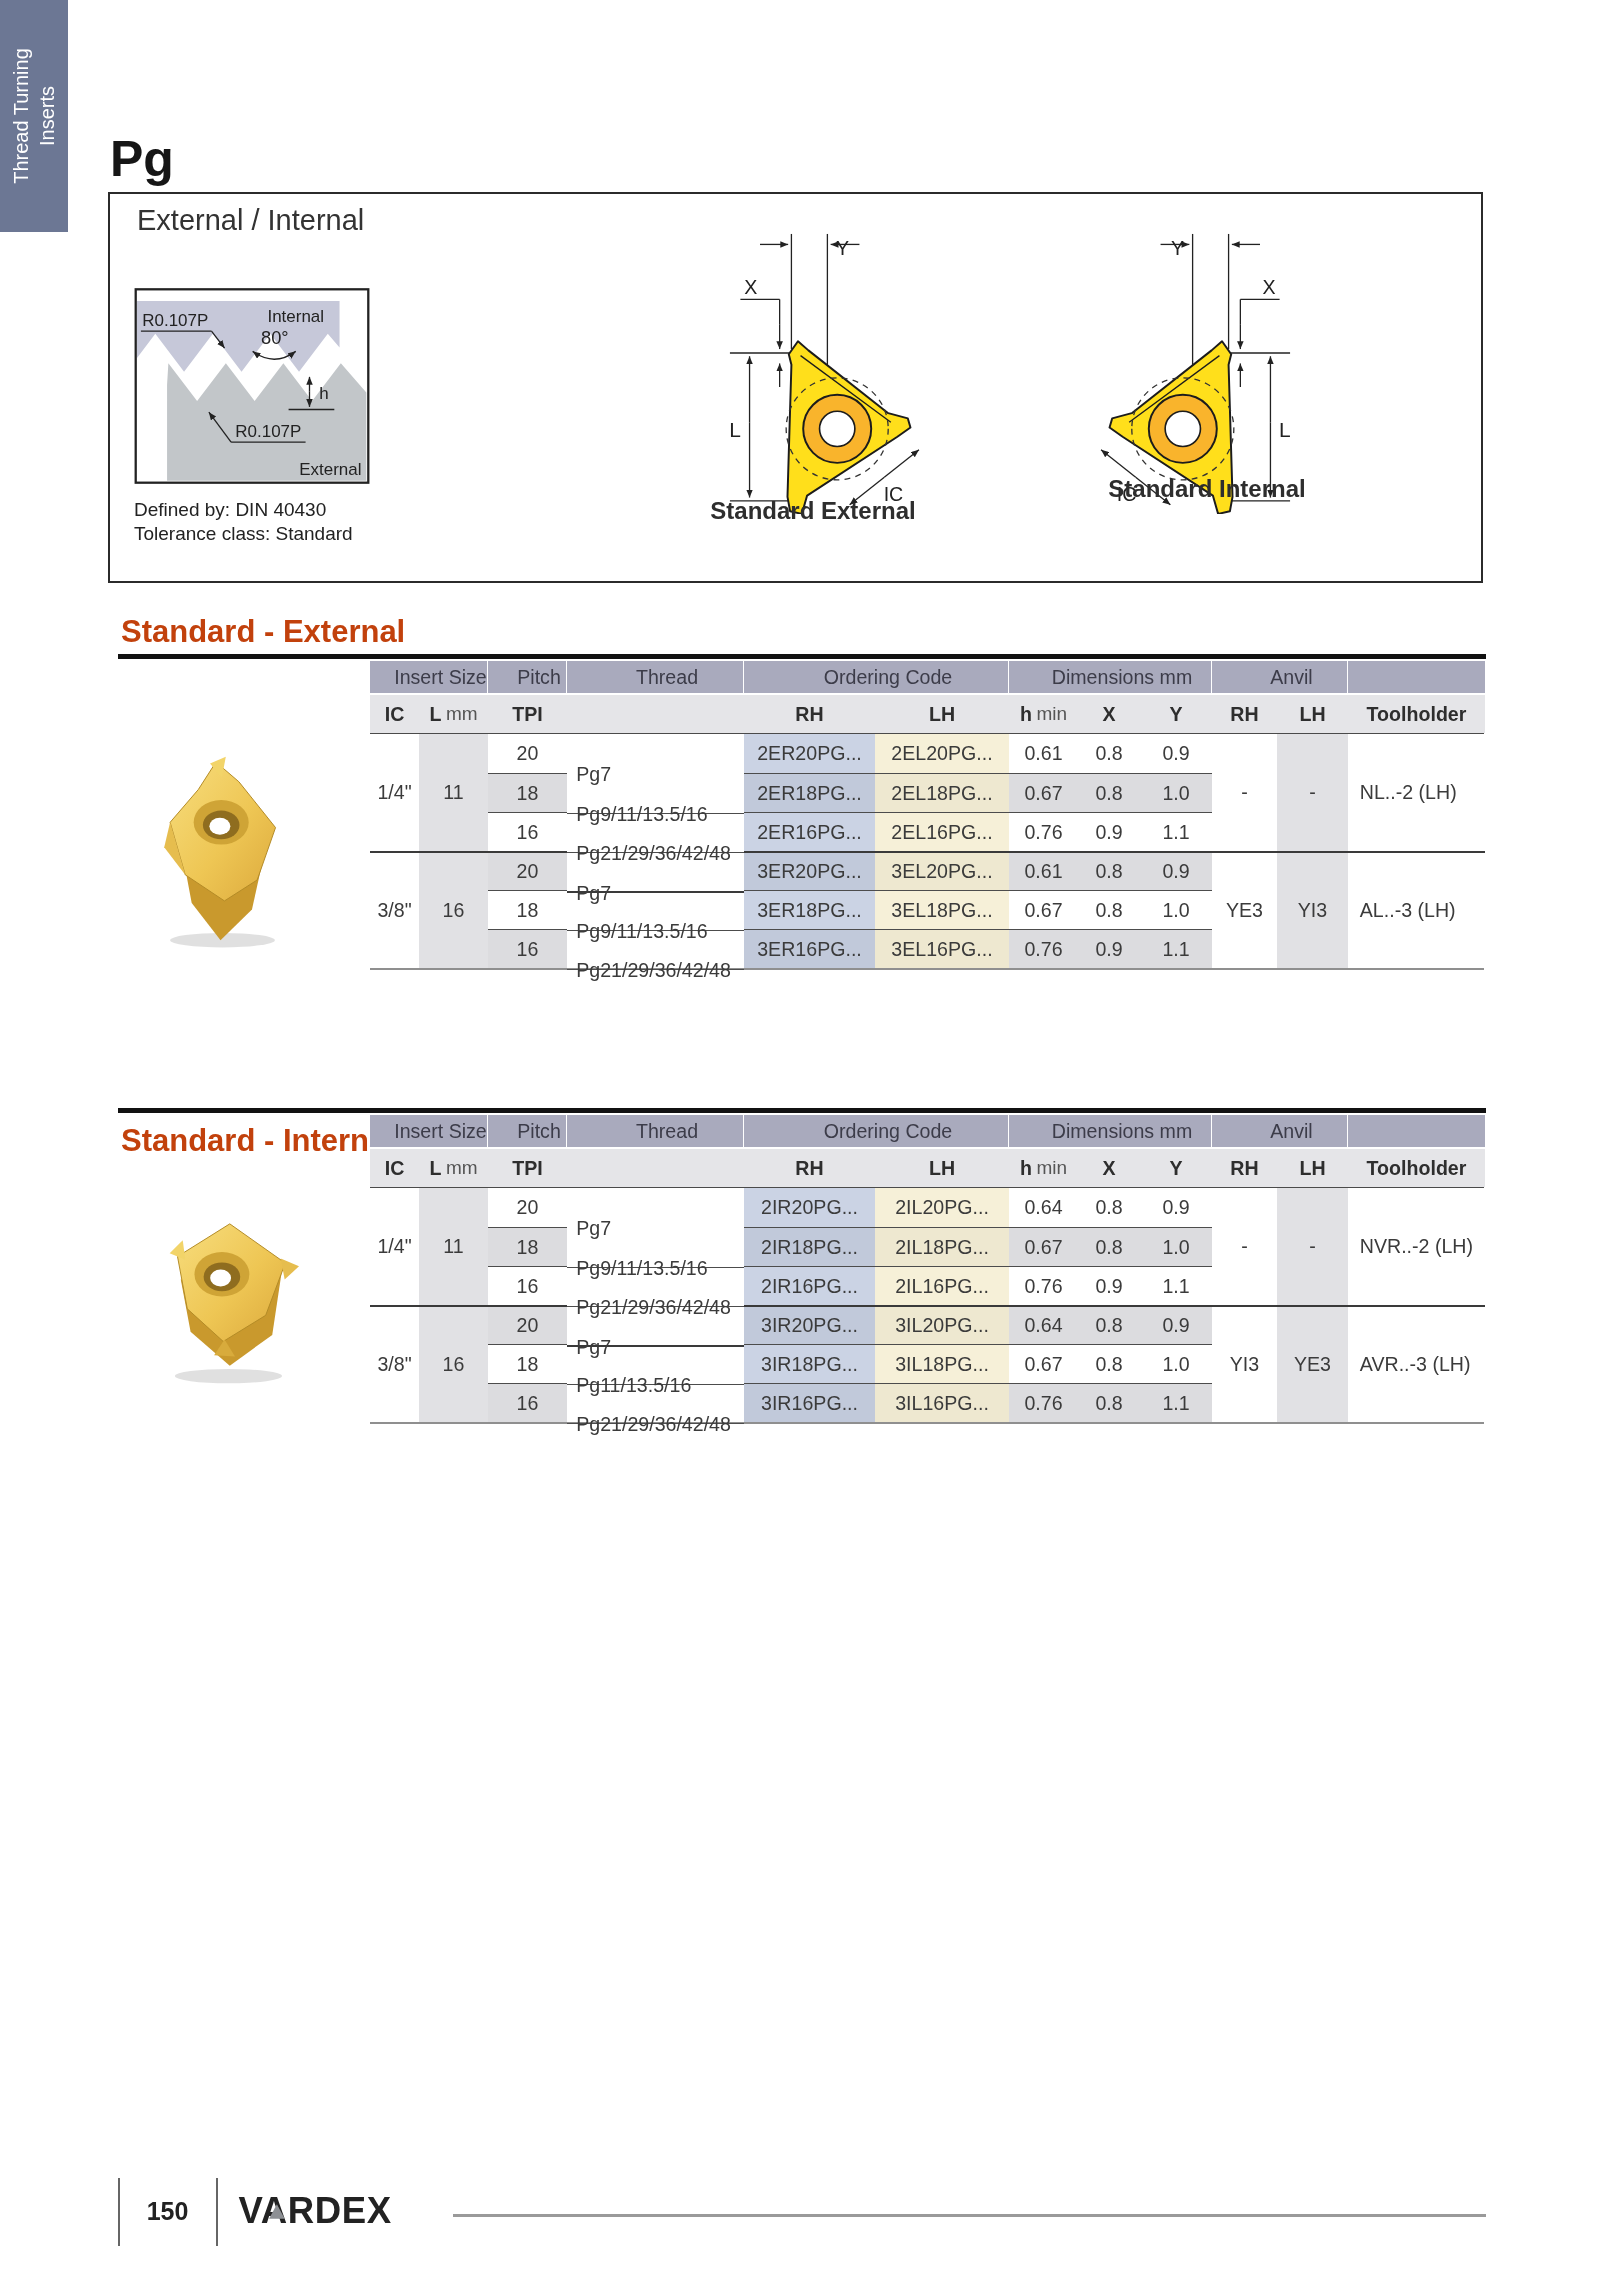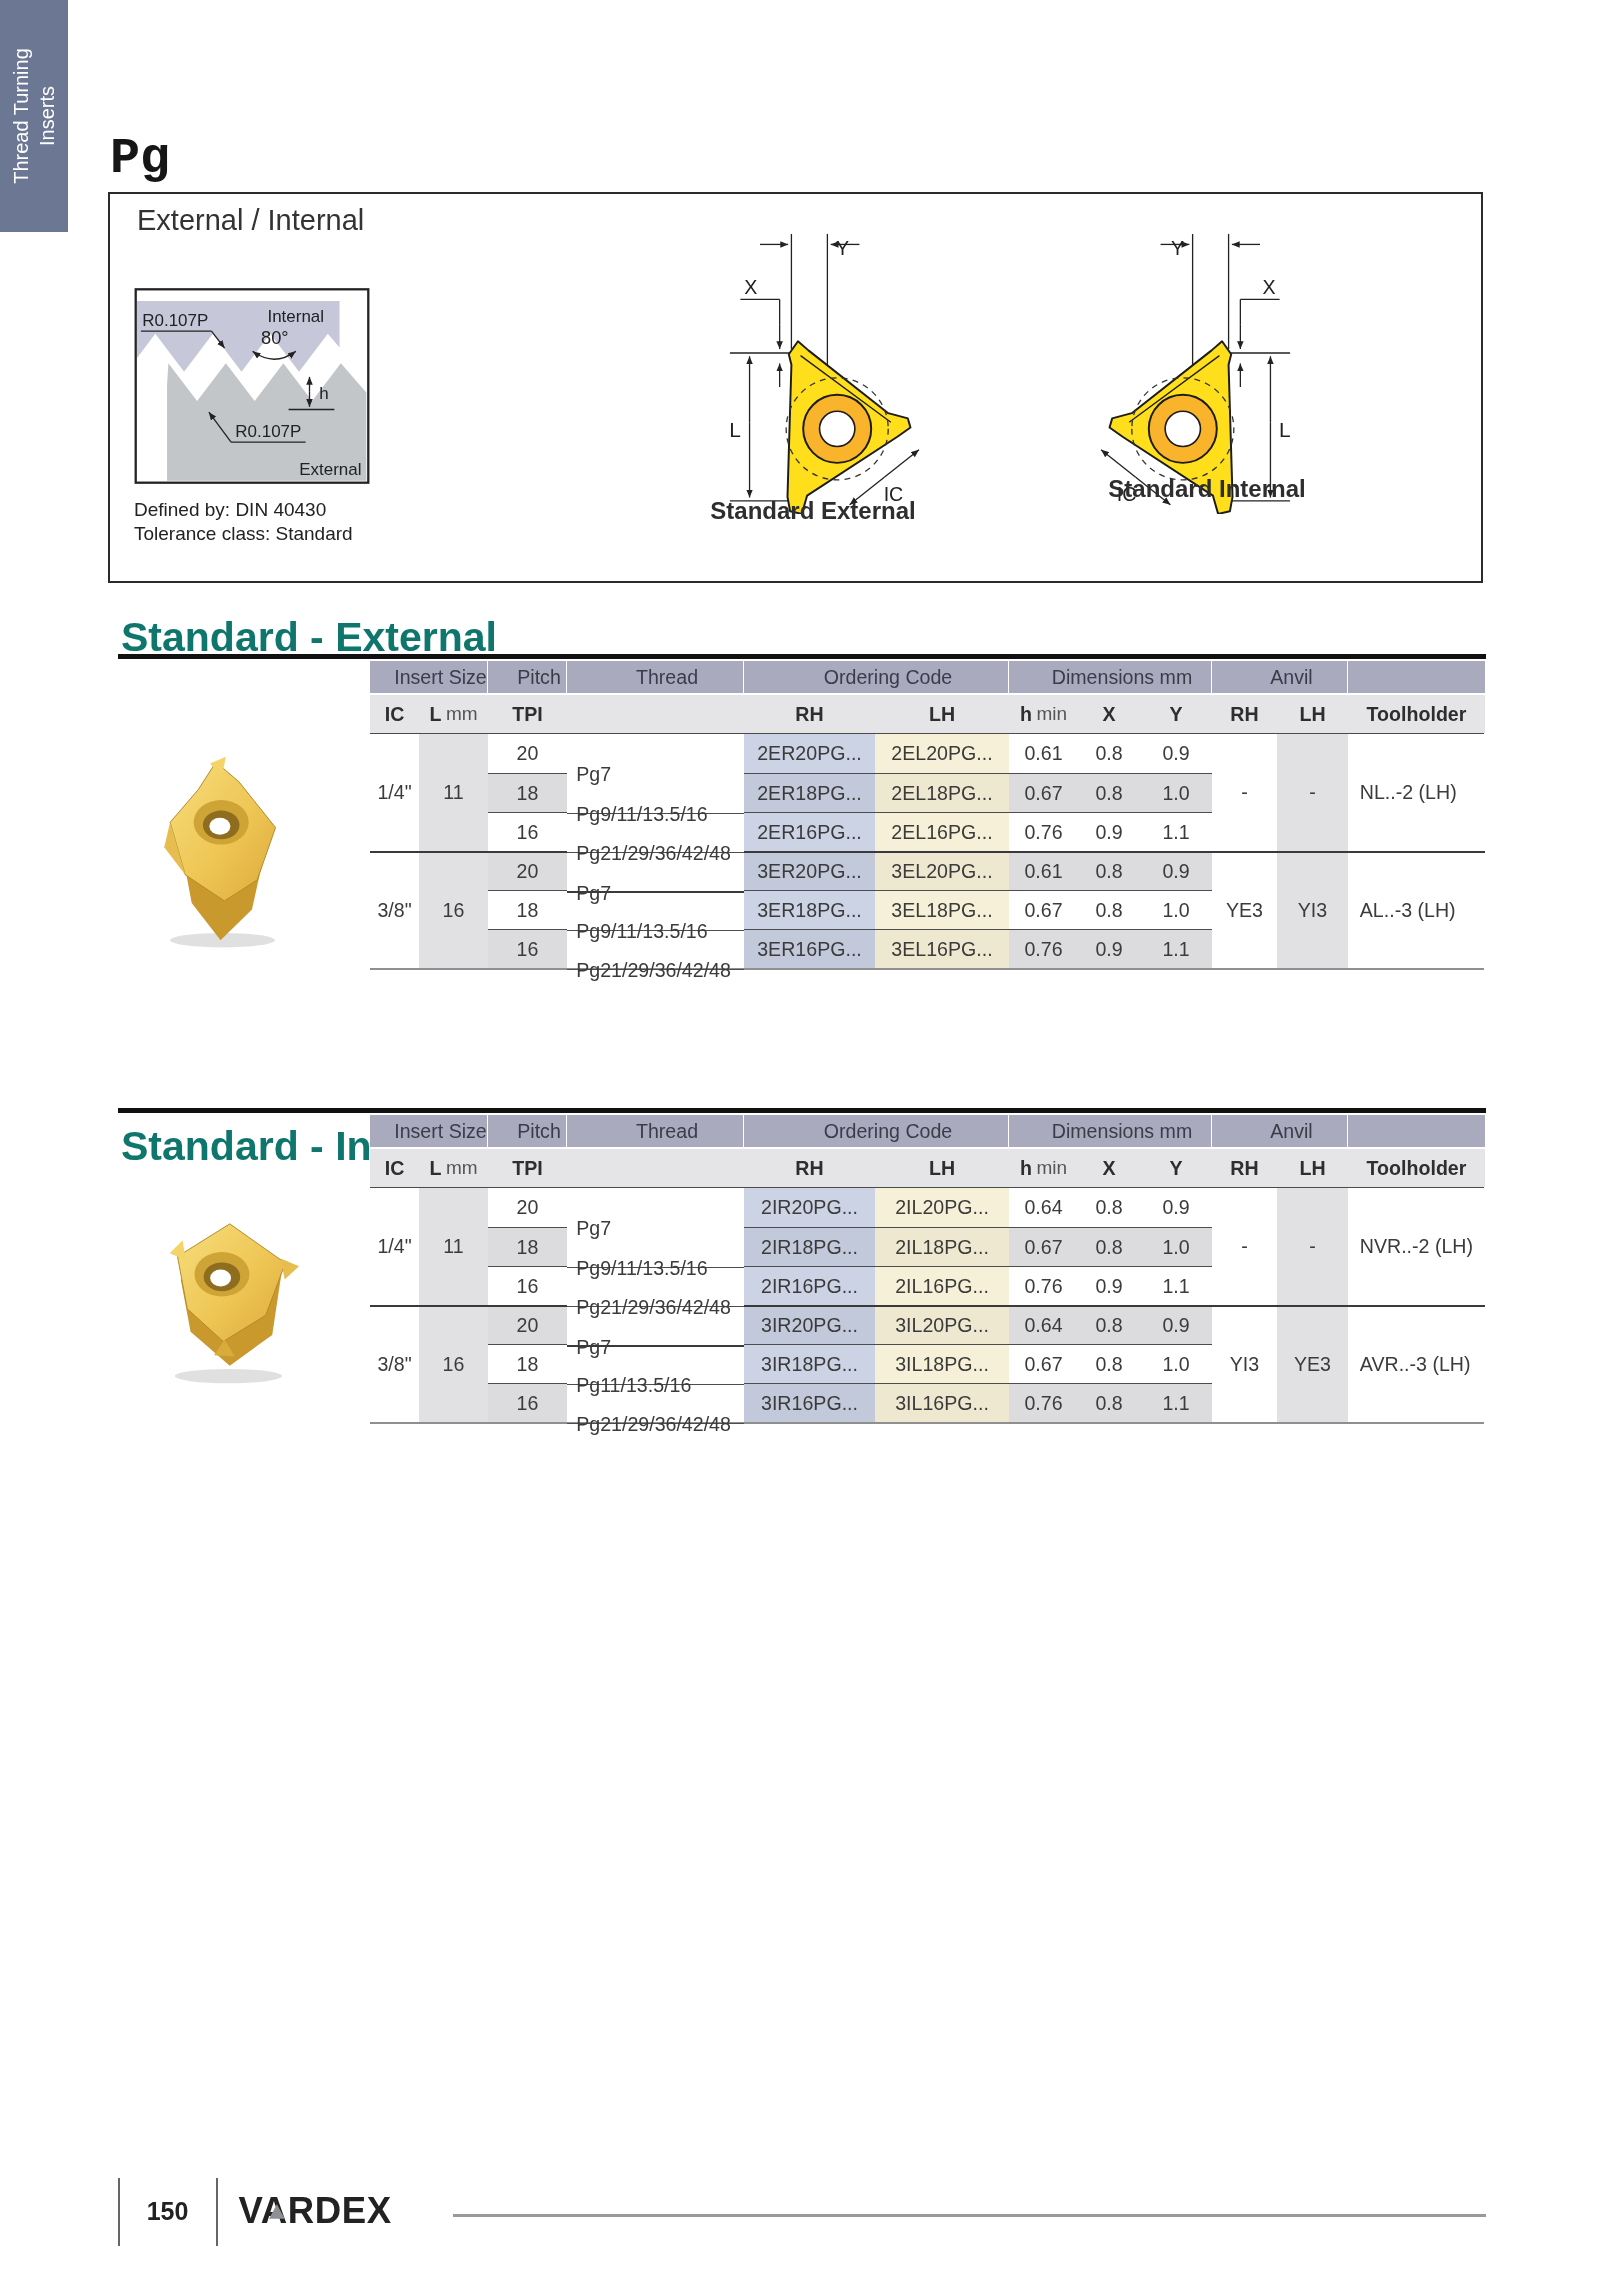--- a/index.html
+++ b/index.html
@@ -3,28 +3,28 @@
 <meta charset="utf-8">
 <style>
   html,body{margin:0;padding:0;background:#fff;}
   #page{position:relative;width:1623px;height:2295px;background:#fff;overflow:hidden;
         font-family:"Liberation Sans", sans-serif;color:#3b3b3b;}
   .abs{position:absolute;}
   
   #side-tab{left:0;top:0;width:68px;height:232px;background:#6c7794;display:flex;align-items:center;justify-content:center;}
   #side-tab .rot{transform:rotate(-90deg);white-space:nowrap;text-align:center;color:#fff;font-size:20px;line-height:1.3;}
   
-  #pg-title{left:110px;top:130px;font-size:50px;font-weight:bold;color:#161616;font-family:Liberation Mono, monospace;}
+  #pg-title{left:110px;top:130px;font-size:50px;font-weight:bold;color:#161616;}
   
   #main-box{left:108px;top:192px;width:1375px;height:391px;border:2.6px solid #2b2b2b;background:#fff;box-sizing:border-box;}
   #box-heading{left:137px;top:204px;font-size:29px;color:#333;}
   .caption{font-size:24px;font-weight:bold;color:#2e2e2e;text-align:center;width:242px;}
   #defined-by,#tolerance{font-size:19px;color:#222;}
   
-  .sec-h{font-size:41px;font-weight:bold;color:#0f766e;}
+  .sec-h{font-size:31px;font-weight:bold;color:#c2410c;}
   .thick-line{left:118px;width:1368px;height:4.6px;background:#111;}
   .foot-line{background:#9a9a9a;}
   
   .tbl{position:absolute;width:1114px;}
   .thead,.tbody{display:grid;grid-template-columns:49px 69px 79px 177px 131px 134px 69px 62px 72px 65px 71px 137px;}
   .thead{border-bottom:1.3px solid #4a4a4a;}
   .th1{height:34px;background:#a9aabd;border-bottom:2px solid #fff;display:flex;align-items:center;justify-content:center;
        font-size:19.6px;color:#3c3c49;box-sizing:border-box;}
   .th1.sep{border-right:1.3px solid #fff;padding-left:24px;}
   .th2{height:38px;background:#e5e5e8;display:flex;align-items:center;justify-content:center;

